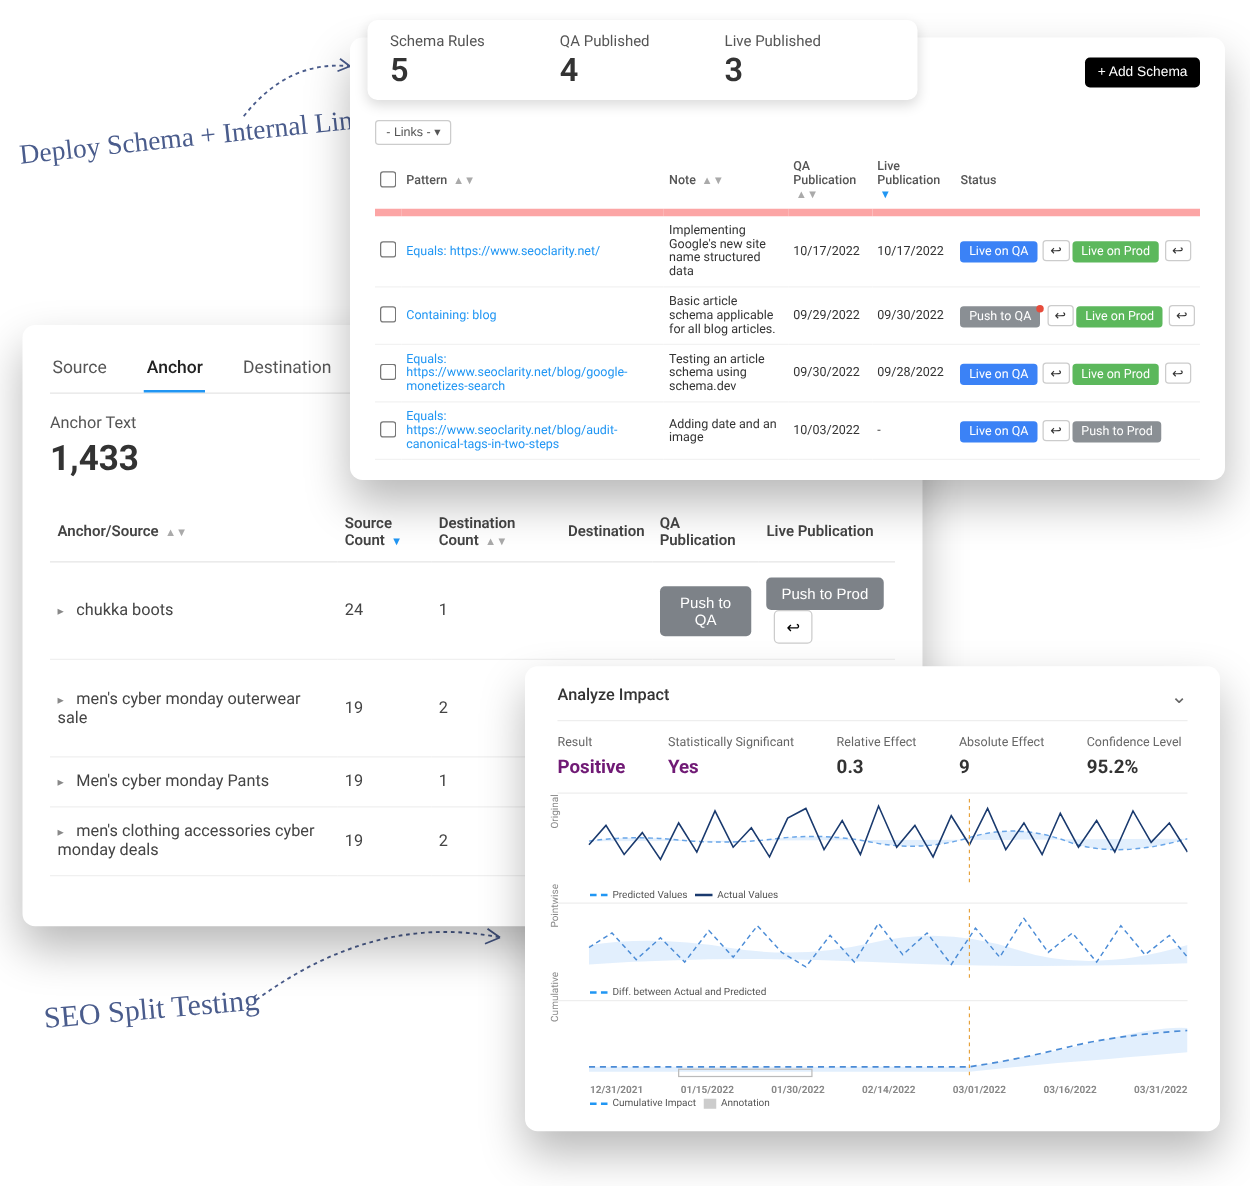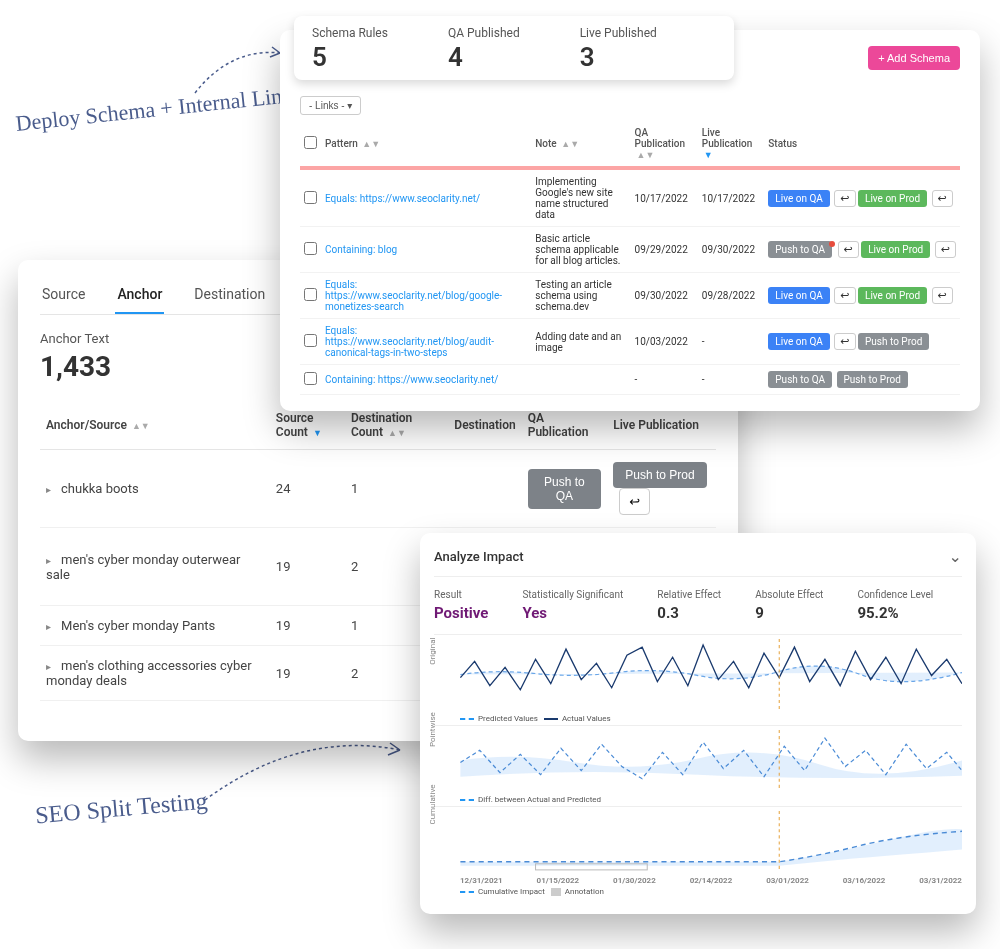--- a/index.html
+++ b/index.html
@@ -12,25 +12,25 @@
 .arrow { position: absolute; color: #4a5c8c; }
 .arrow svg { width: 100%; height: 100%; }
 
 .panel { position: absolute; background: #fff; border-radius: 10px; box-shadow: 0 18px 36px rgba(0,0,0,0.28); }
 
 .panel-schema { top: 30px; left: 280px; width: 700px; padding: 18px 20px 16px; }
 .stats-bar { background:#fff; border-radius:8px; box-shadow:0 4px 10px rgba(0,0,0,.15); padding:10px 18px 8px; display:flex; gap:60px; margin:-32px 0 14px -6px; width:440px;align-items:center; }
 .stat-label { font-size: 12px; color: #555; }
 .stat-value { font-size: 26px; font-weight: 600; margin-top: 2px; }
 
-.btn-add { background:#ec4899; color:#fff; border:none; border-radius:4px; padding:6px 10px; font-size:11px; cursor:pointer; float:right; margin-top:-48px; }
+.btn-add { background:#000000; color:#fff; border:none; border-radius:4px; padding:6px 10px; font-size:11px; cursor:pointer; float:right; margin-top:-48px; }
 .btn-action { border:1px solid #ccc; background:#fff; border-radius:3px; padding:3px 8px; font-size:10px; color:#555; cursor:pointer; margin-bottom:6px; }
 
 .schema-table { width:100%; font-size:10px; border-collapse:collapse; }
-.schema-table th { text-align:left; color:#555; font-weight:500; padding:6px 4px; border-bottom:4px solid #fca5a5; }
+.schema-table th { text-align:left; color:#555; font-weight:500; padding:6px 4px; border-bottom:6px solid #fca5a5; }
 .schema-table td { padding:6px 4px; border-bottom:1px solid #f2f2f2; vertical-align:middle; }
 .schema-table a { color:#2196f3; text-decoration:none; }
 .btn-tag { display:inline-block; color:#fff; border-radius:3px; padding:3px 7px; font-size:10px; margin-right:2px; white-space:nowrap; }
 .btn-orange{background:#3b82f6;} .btn-green{background:#5cb85c;} .btn-gray{background:#8a8f94;}
 .btn-undo{display:inline-block;border:1px solid #ccc;border-radius:3px;padding:1px 5px;font-size:11px;color:#333;}
 .red-dot{display:inline-block;width:6px;height:6px;background:#e74c3c;border-radius:50%;vertical-align:top;margin-left:-5px;}
 
 .panel-anchor { top: 260px; left: 18px; width: 720px; padding: 20px 22px 40px; }
 .tabs { border-bottom: 1px solid #e5e5e5; display:flex; gap:28px; margin-bottom:16px; }
 .tab { padding:6px 2px 10px; font-size:14px; color:#555; cursor:pointer; }
@@ -41,21 +41,21 @@
 .anchor-table { width:100%; font-size:13px; border-collapse:collapse; }
 .anchor-table th { text-align:left; color:#444; font-weight:600; padding:10px 6px; border-bottom:1px solid #e5e5e5; font-size:12px; }
 .anchor-table td { padding:12px 6px; border-bottom:1px solid #f0f0f0; color:#444; }
 .sort-ic{color:#aaa;font-size:9px;margin-left:2px;}
 .sort-ic.blue{color:#2196f3;}
 .chev{color:#888;font-size:10px;margin-right:10px;}
 .btn-pill{border:none;border-radius:4px;color:#fff;padding:6px 12px;font-size:12px;cursor:pointer;}
 .btn-pill.gray{background:#7d8288;} .btn-pill.green{background:#5cb85c;}
 .btn-undo2{border:1px solid #ccc;background:#fff;border-radius:4px;padding:5px 9px;font-size:13px;margin-left:6px;cursor:pointer;}
 
-.panel-impact { top: 533px; left: 420px; width: 556px; padding:14px 14px 16px; }
+.panel-impact { top: 533px; left: 420px; width: 556px; padding:14px 26px 16px; }
 .impact-head{display:flex;justify-content:space-between;align-items:center;border-bottom:1px solid #eee;padding-bottom:10px;margin-bottom:12px;}
 .impact-head h3{font-size:13px;font-weight:500;}
 .chevdown{color:#666;}
 .metrics{display:flex;gap:34px;margin-bottom:12px;}
 .metric-l{font-size:10px;color:#666;margin-bottom:4px;}
 .metric-v{font-size:15px;font-weight:700;}
 .metric-v.blue{color:#701a75;}
 
 .chart{position:relative;border-top:1px solid #eee;padding:4px 0 2px;}
 .ylab{position:absolute;left:-2px;top:50%;transform:rotate(-90deg) translateX(50%);transform-origin:left;font-size:8px;color:#888;}
@@ -219,33 +219,20 @@
      <td>Adding date and an image</td>
      <td>10/03/2022</td>
      <td>-</td>
      <td style="white-space:nowrap">
        <span class="btn-tag btn-orange">Live on QA</span>
        <span class="btn-undo">↩</span>
        <span class="btn-tag btn-gray">Push to Prod</span>
        
      </td>
     </tr>
-        <tr>
-     <td><input type="checkbox" style=""></td>
-     <td><a href="#">Containing: https://www.seoclarity.net/</a></td>
-     <td></td>
-     <td>-</td>
-     <td>-</td>
-     <td style="white-space:nowrap">
-       <span class="btn-tag btn-gray">Push to QA</span>
-       
-       <span class="btn-tag btn-gray">Push to Prod</span>
-       
-     </td>
-    </tr>
       </tbody>
   </table>
 </div>
 
 <div class="panel panel-impact">
   <div class="impact-head">
     <h3>Analyze Impact</h3>
     <span class="chevdown">⌄</span>
   </div>
   <div class="metrics" id="metrics">

